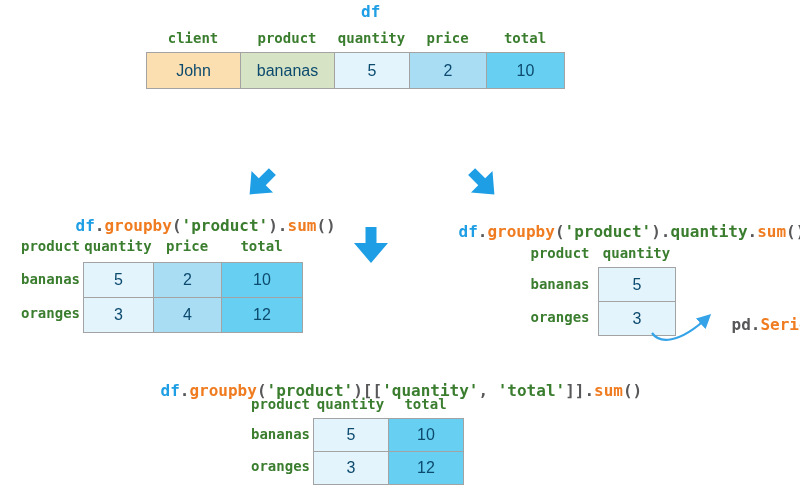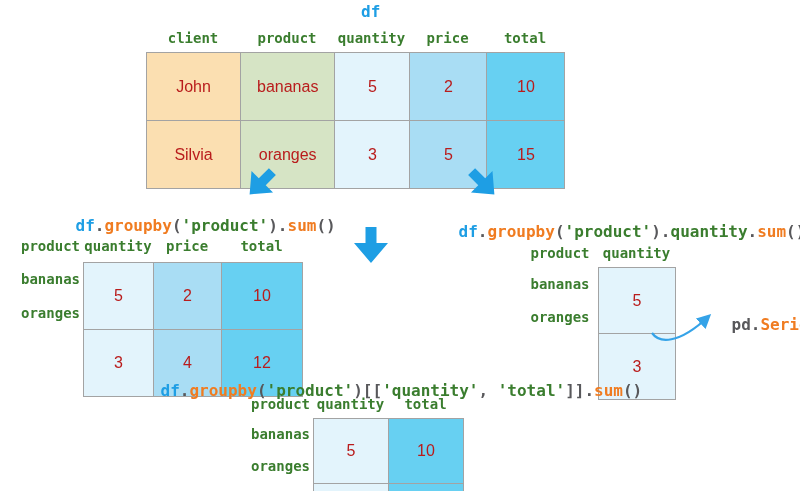--- a/index.html
+++ b/index.html
@@ -19,21 +19,21 @@
   .hrow{display:flex;margin-bottom:6px;}
   .hrow.gap8{margin-bottom:8px;}
   .hcell{font-family:"DejaVu Sans Mono", monospace;font-weight:bold;font-size:14px;
          color:#3a7d2e;text-align:center;flex:0 0 auto;line-height:16px;}
   .bodyrow{display:flex;align-items:stretch;}
   .idxcol{display:flex;flex-direction:column;flex:0 0 auto;}
   .idxcell{font-family:"DejaVu Sans Mono", monospace;font-weight:bold;font-size:14px;
            color:#3a7d2e;display:flex;align-items:center;justify-content:center;}
   table.grid{border-collapse:collapse;table-layout:fixed;flex:0 0 auto;}
   table.grid td{border:1px solid #a3a3a3;text-align:center;vertical-align:middle;
-                font-size:16px;color:#b91c1c;padding:16px;}
+                font-size:16px;color:#0c4a6e;padding:0;}
   .r35 td{height:35px;} .r34 td{height:34px;} .r33 td{height:33px;} .r32 td{height:32px;}
   .i34{height:34px;} .i33{height:33px;} .i32{height:32px;}
   .bg-peach{background:#fbdfb1;}
   .bg-green{background:#d6e4c5;}
   .bg-pale{background:#e3f4fc;}
   .bg-mid{background:#a9ddf4;}
   .bg-cyan{background:#67d0f2;margin-top:46px;}
   svg{display:block;}
 </style>
 </head>
@@ -60,27 +60,20 @@
           <col style="width:78px">
         </colgroup>
       <tbody>
         <tr>
           <td class="bg-peach">John</td>
           <td class="bg-green">bananas</td>
           <td class="bg-pale">5</td>
           <td class="bg-mid">2</td>
           <td class="bg-cyan">10</td>
         </tr>
-        <tr>
-          <td class="bg-peach">Silvia</td>
-          <td class="bg-green">oranges</td>
-          <td class="bg-pale">3</td>
-          <td class="bg-mid">5</td>
-          <td class="bg-cyan">15</td>
-        </tr>
       </tbody>
     </table>
   </div>
 
   <svg class="abs" style="left:244px;top:164px;transform:rotate(45deg);" width="34" height="38" viewBox="0 0 38 36">
     <polygon points="13.5,0 24.5,0 24.5,16 36,16 19,36 2,16 13.5,16" fill="#1e9ee4"></polygon>
   </svg>
   <svg class="abs" style="left:466px;top:164px;transform:rotate(-45deg);" width="34" height="38" viewBox="0 0 38 36">
     <polygon points="13.5,0 24.5,0 24.5,16 36,16 19,36 2,16 13.5,16" fill="#1e9ee4"></polygon>
   </svg>

